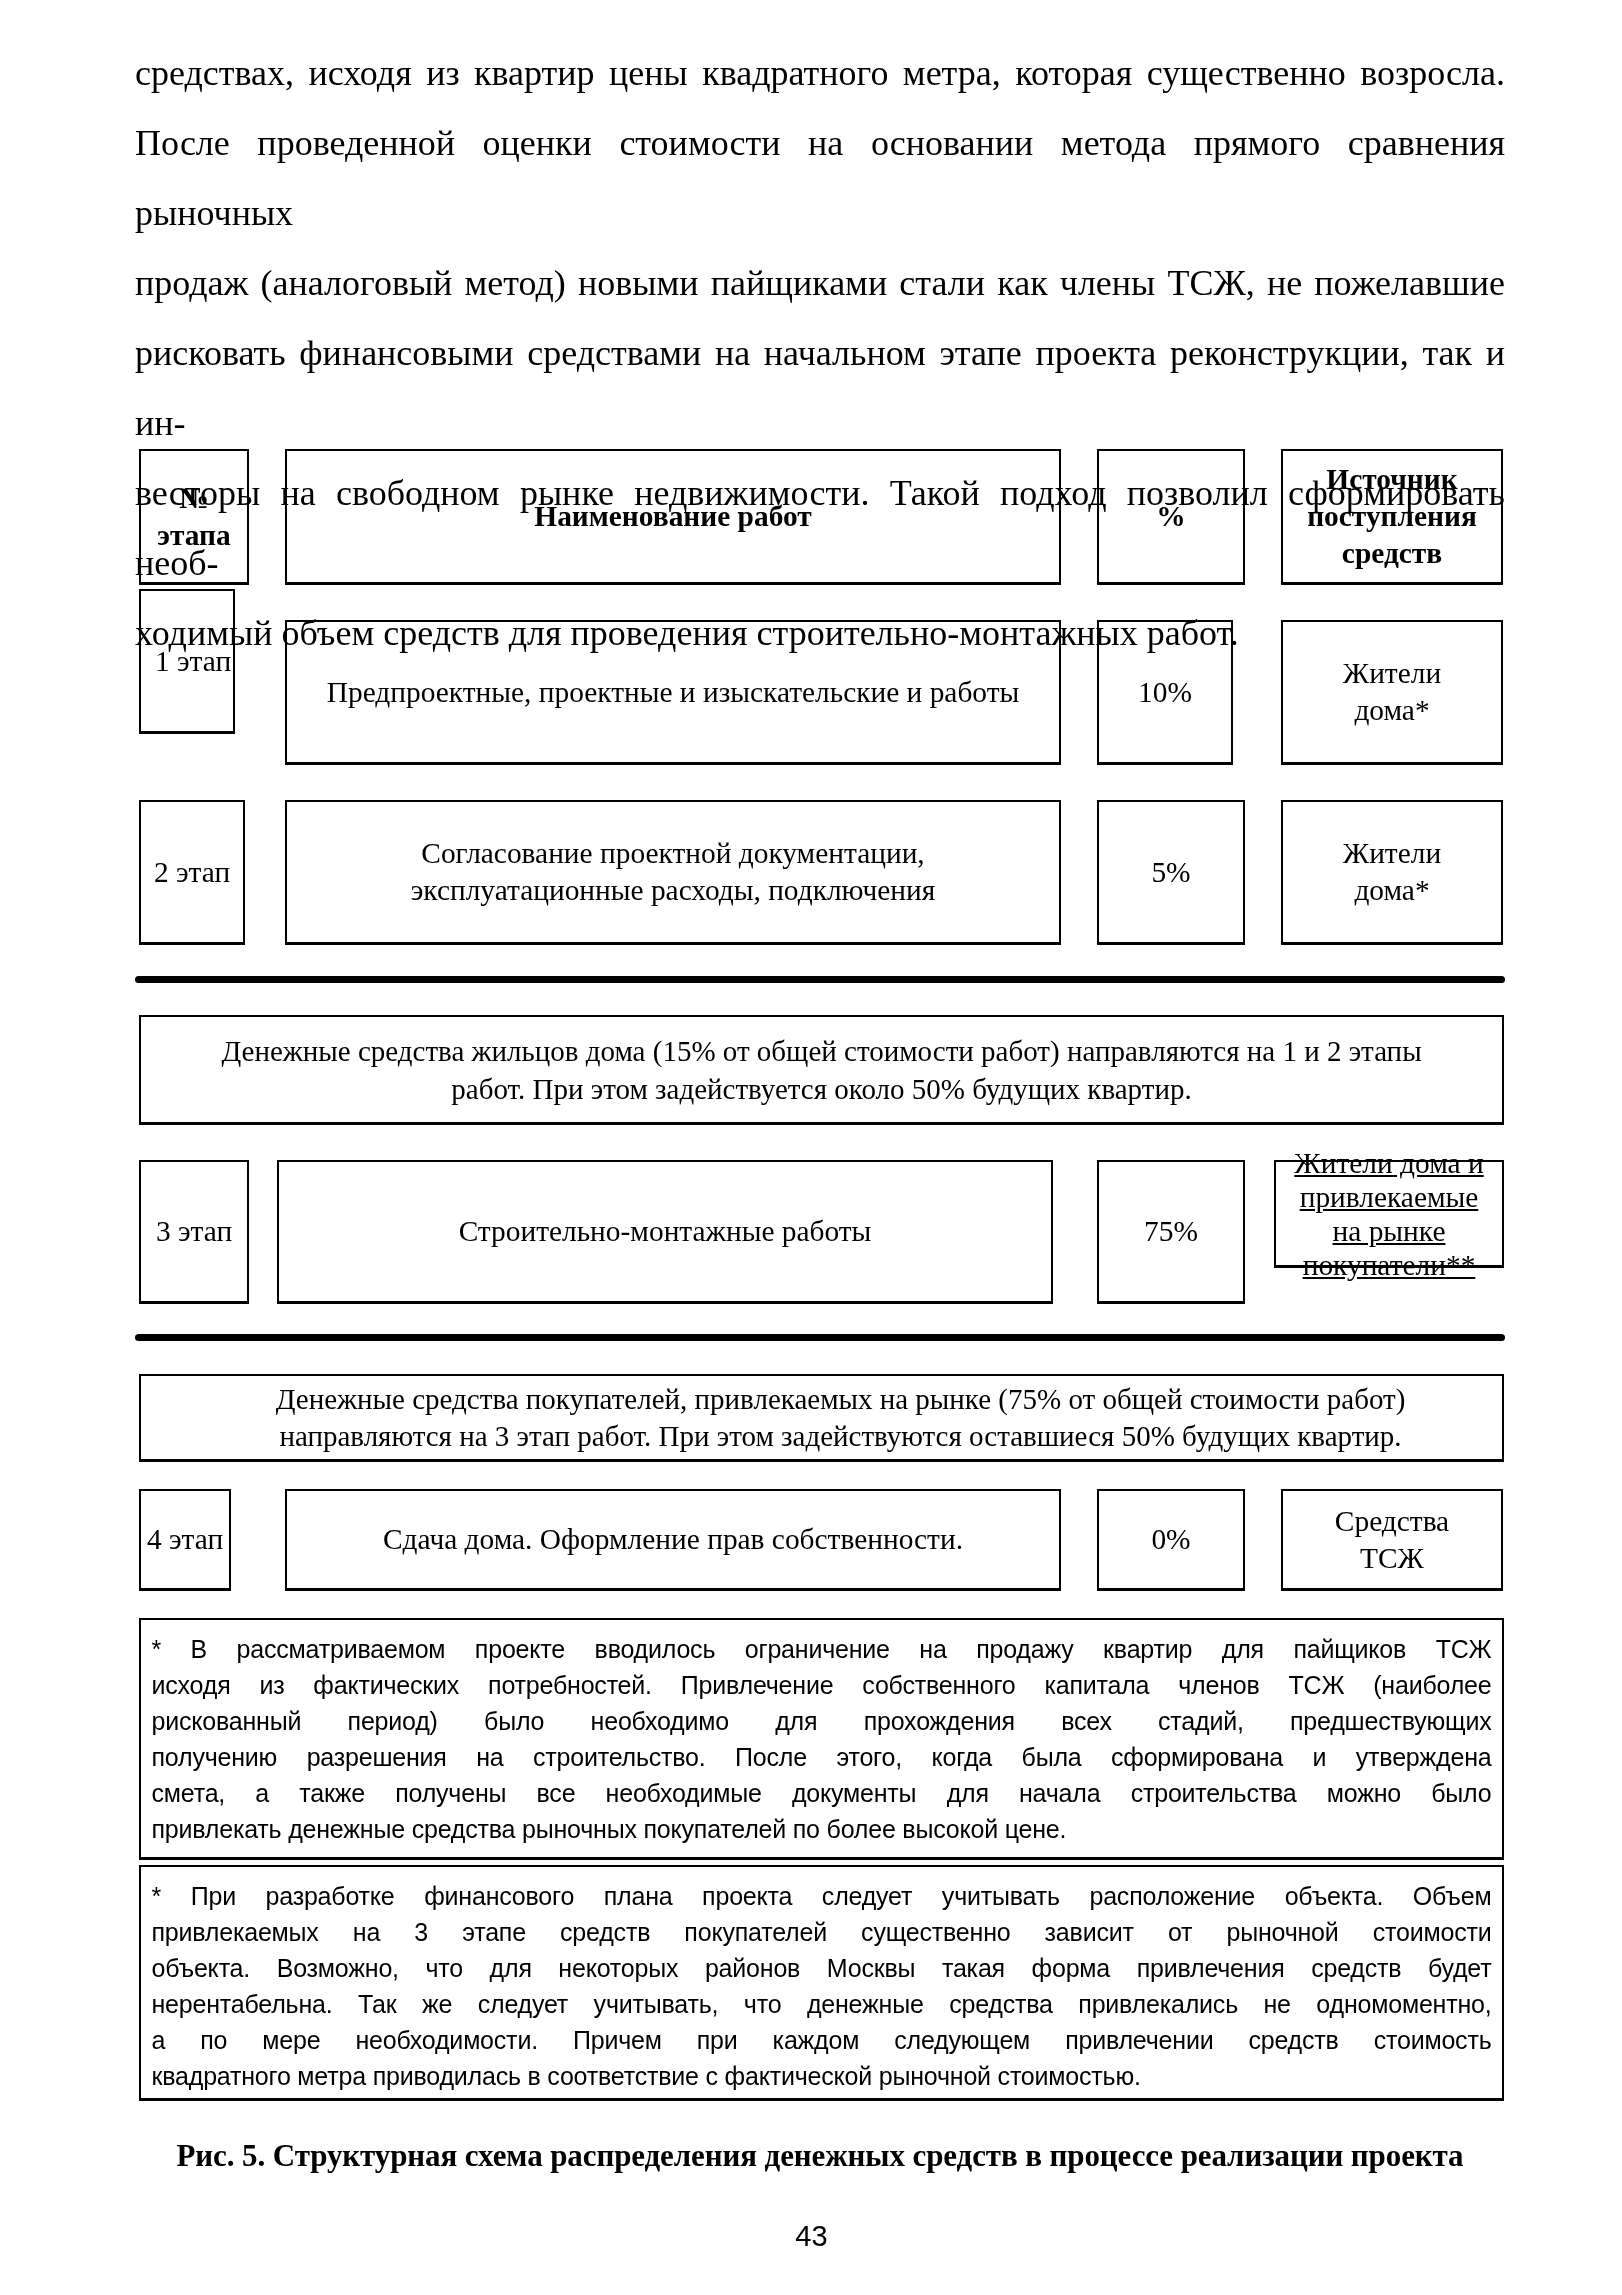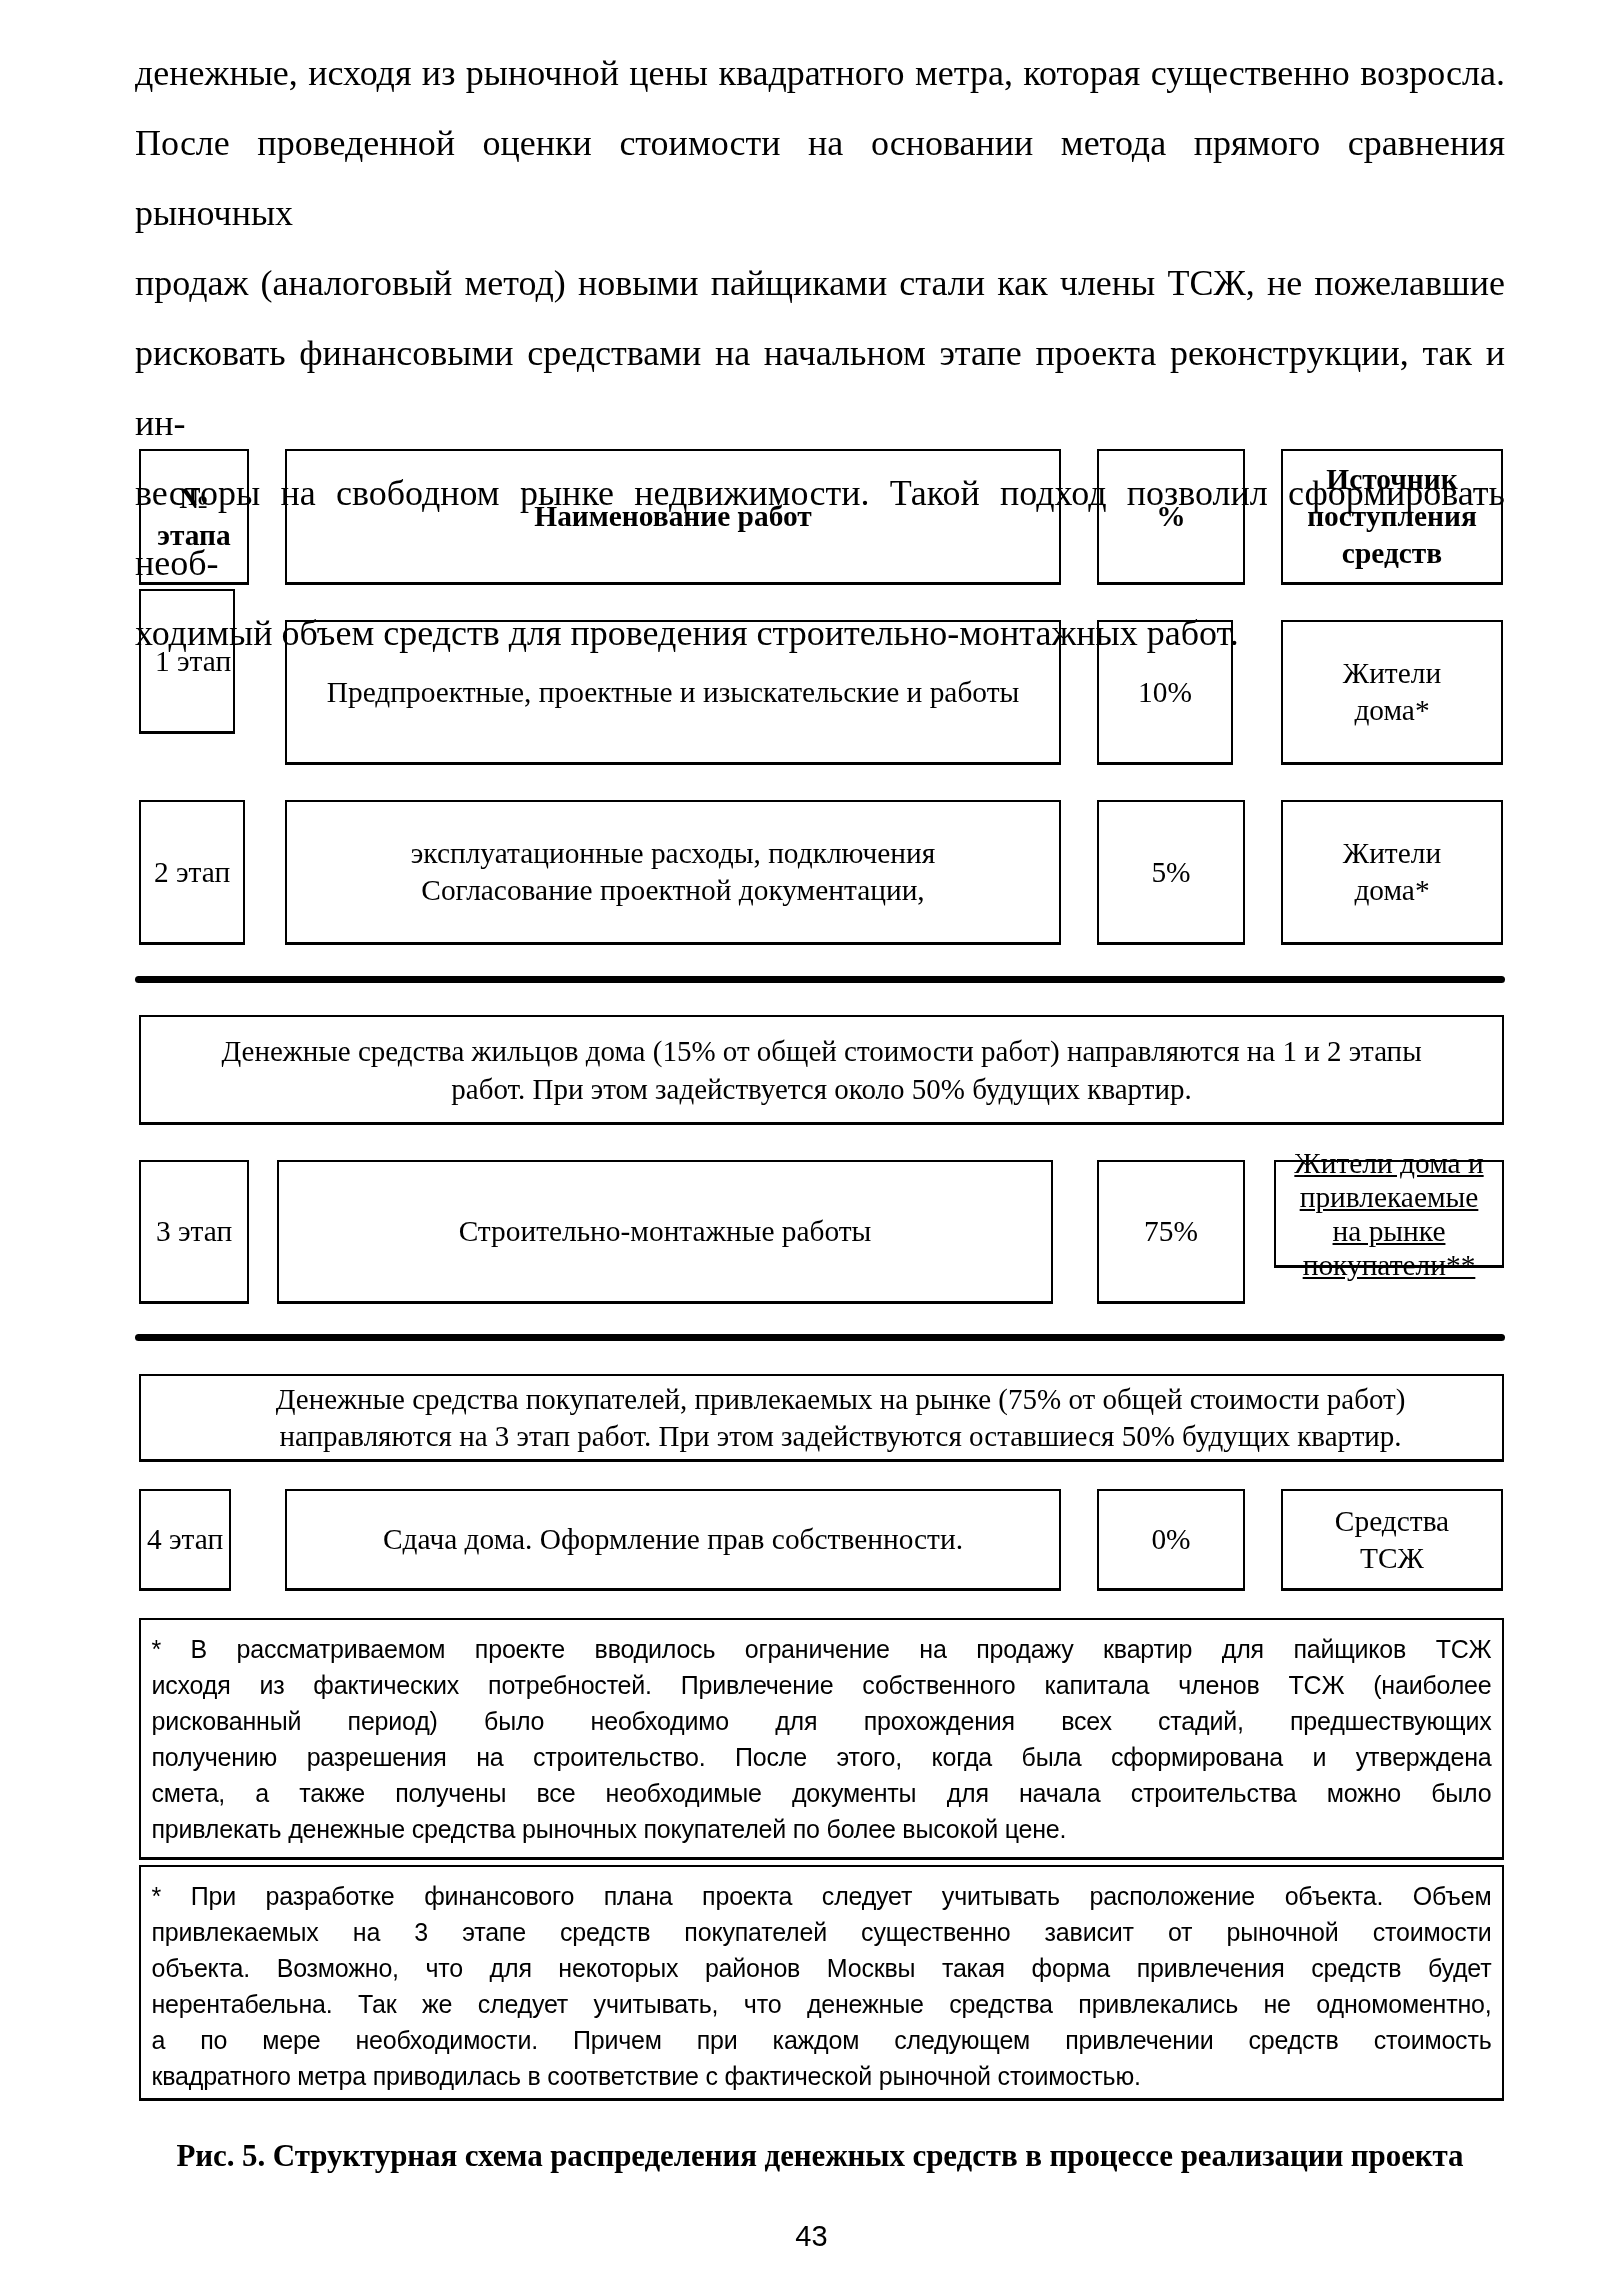--- a/index.html
+++ b/index.html
@@ -45,21 +45,21 @@
   }
   .pagenum {
     position: absolute; left: 0; top: 2220px; width: 1623px;
     font-size: 29px; text-align: center;
   }
 </style>
 </head>
 <body>
 
 <div class="para serif">
-  <span>денежные, исходя из рыночной цены квадратного метра, которая существенно возросла.</span>
+  <span>средствах, исходя из квартир цены квадратного метра, которая существенно возросла.</span>
   <span>После проведенной оценки стоимости на основании метода прямого сравнения рыночных</span>
   <span>продаж (аналоговый метод) новыми пайщиками стали как члены ТСЖ, не пожелавшие</span>
   <span>рисковать финансовыми средствами на начальном этапе проекта реконструкции, так и ин-</span>
   <span>весторы на свободном рынке недвижимости. Такой подход позволил сформировать необ-</span>
   <span class="last">ходимый объем средств для проведения строительно-монтажных работ.</span>
 </div>
 
 <div class="box bold serif" style="left:139px; top:449px; width:110px; height:136px;">
   <div class="inner">
       <span>№</span>
@@ -106,22 +106,22 @@
     </div>
 </div>
 
 <div class="box serif" style="left:139px; top:800px; width:106px; height:145px;">
   <div class="inner">
       <span>2 этап</span>
     </div>
 </div>
 <div class="box serif" style="left:285px; top:800px; width:776px; height:145px;">
   <div class="inner">
+      <span>Согласование проектной документации,</span>
       <span>эксплуатационные расходы, подключения</span>
-      <span>Согласование проектной документации,</span>
     </div>
 </div>
 <div class="box serif" style="left:1097px; top:800px; width:148px; height:145px;">
   <div class="inner">
       <span>5%</span>
     </div>
 </div>
 <div class="box serif" style="left:1281px; top:800px; width:222px; height:145px;">
   <div class="inner">
       <span>Жители</span>

